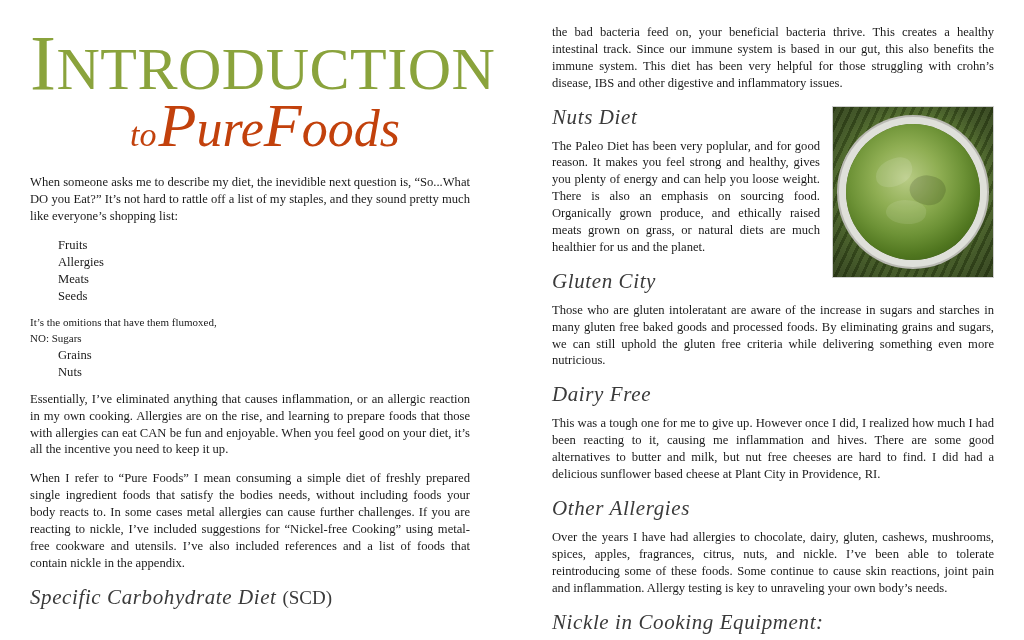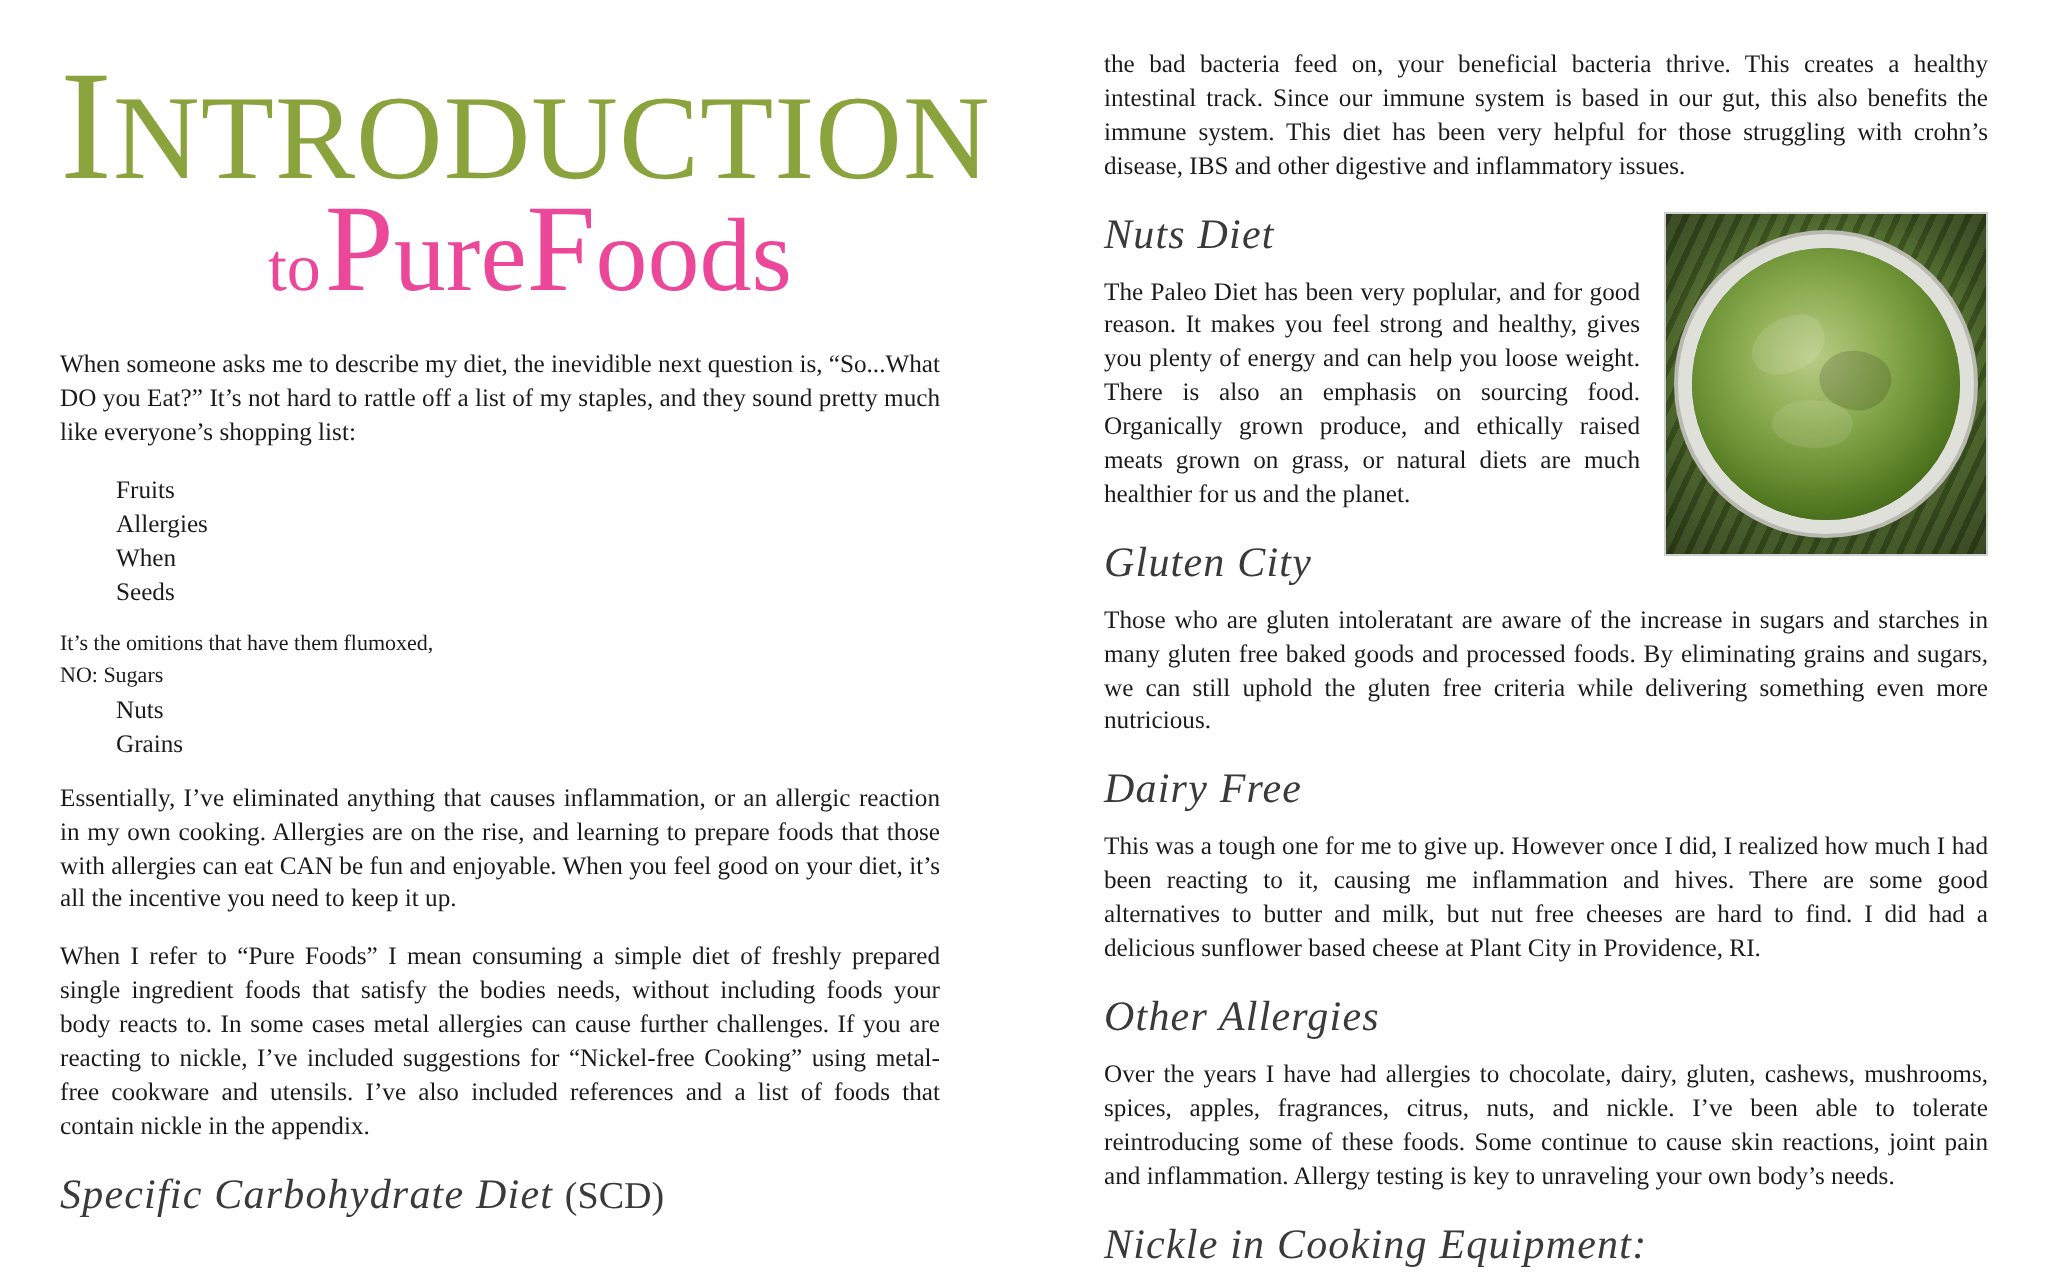--- a/index.html
+++ b/index.html
@@ -44,21 +44,22 @@
     color: #8aa33c;
     font-size: 60px;
     letter-spacing: 0.5px;
     white-space: nowrap;
   }
   .title-line1 .cap {
     font-size: 78px;
   }
   .title-line2 {
     margin-top: -8px;
-    color: #ec4899;
+    color: #c2410c;
+    font-style: italic;
     font-size: 52px;
     white-space: nowrap;
     padding-left: 30px;
   }
   .title-line2 .small-to {
     font-size: 34px;
     vertical-align: baseline;
     padding-right: 2px;
   }
   .title-line2 .cap2 {
@@ -159,30 +160,30 @@
     <div class="title-block">
       <div class="title-line1"><span class="cap">I</span><span>NTRODUCTION</span></div>
       <div class="title-line2"><span class="small-to">to</span><span class="cap2">P</span><span>ure</span><span class="cap2">F</span><span>oods</span></div>
     </div>
 
     <p class="body first">When someone asks me to describe my diet, the inevidible next question is, “So...What DO you Eat?” It’s not hard to rattle off a list of my staples, and they sound pretty much like everyone’s shopping list:</p>
 
     <ul class="list">
       <li>Fruits</li>
       <li>Allergies</li>
-      <li>When</li>
+      <li>Meats</li>
       <li>Seeds</li>
     </ul>
 
     <p class="lead-line">It’s the omitions that have them flumoxed,</p>
     <p class="lead-line">NO: Sugars</p>
 
     <ul class="list">
+      <li>Grains</li>
       <li>Nuts</li>
-      <li>Grains</li>
     </ul>
 
     <p class="body">Essentially, I’ve eliminated anything that causes inflammation, or an allergic reaction in my own cooking.  Allergies are on the rise, and learning to prepare foods that those with allergies can eat CAN be fun and enjoyable.  When you feel good on your diet, it’s all the incentive you need to keep it up.</p>
     <p class="body">When I refer to “Pure Foods” I mean consuming a simple diet of freshly prepared single ingredient foods that satisfy the bodies needs, without including foods your body reacts to.  In some cases metal allergies can cause further challenges.  If you are reacting to nickle, I’ve included suggestions for “Nickel-free Cooking” using metal-free cookware and utensils. I’ve also included references and a list of foods that contain nickle in the appendix.</p>
 
     <h2 class="section"><span>Specific Carbohydrate Diet</span> <span class="roman">(SCD)</span></h2>
 
   </div>
 
   <div class="col col-right">

